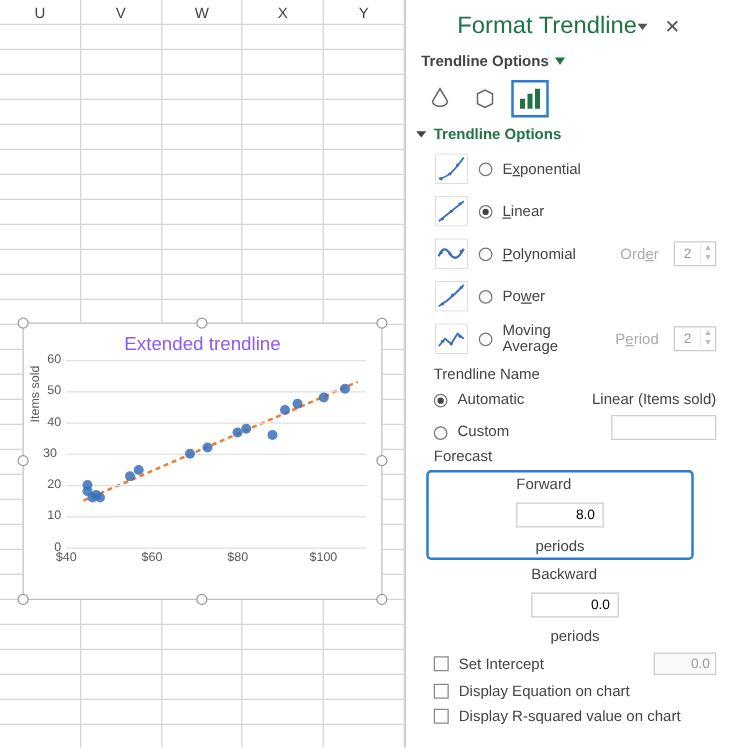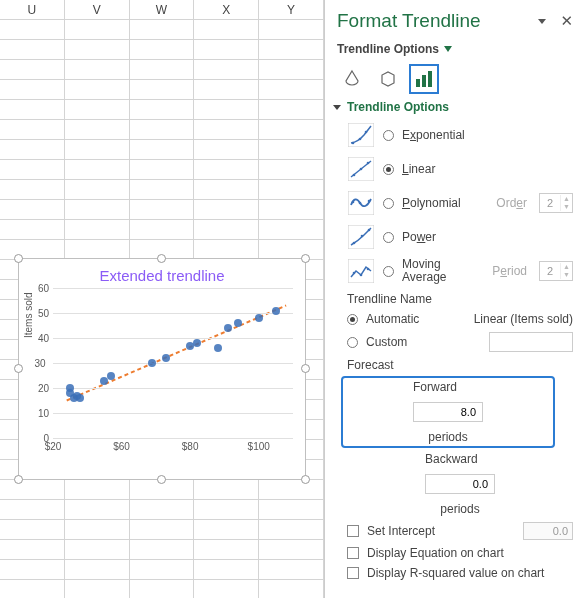--- a/index.html
+++ b/index.html
@@ -29,21 +29,21 @@
   .ylabel { position: absolute; left: -30px; top: 50%; transform: rotate(-90deg) translateX(25px); transform-origin: left top; font-size: 10px; color: #595959; white-space: nowrap; }
   .xlabel { text-align: center; font-size: 10px; color: #595959; padding-top: 4px; }
   .ytick { position: absolute; left: -22px; font-size: 10px; color: #595959; transform: translateY(-50%); width: 18px; text-align: right; }
   .xtick { position: absolute; bottom: -14px; font-size: 10px; color: #595959; transform: translateX(-50%); }
   .grid-h { position: absolute; left: 0; right: 0; border-top: 1px solid #e0e0e0; }
   .point { position: absolute; width: 8px; height: 8px; background: #3a6fb7; border-radius: 50%; transform: translate(-50%, 50%); opacity: 0.85; }
   .trend { position: absolute; left: 0; top: 0; width: 100%; height: 100%; }
 
   
   .pane { flex: 1; background: #fff; padding: 10px 12px 0 12px; position: relative; font-size: 12px; color: #444; }
-  .pane-header { display: flex; align-items: center; justify-content: space-between; }
+  .pane-header { display: flex; align-items: center; justify-content: center; }
   .pane-title { color: #217346; font-size: 19px; font-weight: 400; }
   .pane-ctrls { display: flex; gap: 14px; align-items: center; }
   .caret-down { width: 0; height: 0; border-left: 4px solid transparent; border-right: 4px solid transparent; border-top: 5px solid #555; }
   .close-x { font-size: 15px; color: #555; cursor: pointer; }
 
   .subhdr { margin-top: 10px; display: flex; align-items: center; gap: 6px; }
   .subhdr b { font-weight: 600; font-size: 12px; color: #444; }
   .tri-marker { width: 0; height: 0; border-left: 6px solid #217346; border-top: 4px solid transparent; border-bottom: 4px solid transparent; transform: rotate(90deg); }
 
   .icon-tabs { display: flex; gap: 10px; margin: 10px 0 6px 2px; align-items: center; }
@@ -64,21 +64,21 @@
   .opt-label .u { text-decoration: underline; }
   .spacer { flex: 1; }
   .ord-lbl { color: #999; font-size: 12px; margin-right: 4px; }
   .spin { width: 34px; height: 20px; border: 1px solid #ccc; display: flex; align-items: center; }
   .spin input { width: 20px; border: none; font-size: 11px; text-align: center; color: #999; background: transparent; }
   .spin .arrows { width: 12px; display: flex; flex-direction: column; }
   .spin .arrows span { height: 8px; font-size: 7px; line-height: 7px; text-align: center; color: #bbb; border-left: 1px solid #eee; }
   .disabled { color: #aaa; }
 
   .name-sect { margin: 6px 0 0 10px; }
-  .name-row { display: flex; align-items: center; gap: 8px; margin: 6px 0; }
+  .name-row { display: flex; align-items: flex-end; gap: 8px; margin: 6px 0; }
   .name-input { width: 84px; height: 20px; border: 1px solid #ccc; font-size: 11px; padding: 0 4px; }
 
   .forecast { margin: 6px 0 0 10px; }
   .fc-row { display: flex; align-items: center; gap: 8px; margin: 6px 0; flex-direction: column; }
   .fc-lbl { width: 70px; }
   .fc-input { width: 70px; height: 20px; border: 1px solid #ccc; text-align: right; padding: 0 6px; font-size: 11px; }
   .fc-row.hl { outline: 2px solid #2b7cd3; padding: 2px 4px; margin-left: -4px; border-radius: 2px; width: 210px; }
 
   .chk-row { display: flex; align-items: center; gap: 8px; margin: 6px 0 6px 10px; }
   .chk { width: 12px; height: 12px; border: 1px solid #888; flex-shrink: 0; }
@@ -328,21 +328,21 @@
           <div class="grid-h" style="top: 100px;"></div>
           <div class="ytick" style="top: 100px;">20</div>
           <div class="grid-h" style="top: 75px;"></div>
           <div class="ytick" style="top: 75px; text-align: center;">30</div>
           <div class="grid-h" style="top: 50px;"></div>
           <div class="ytick" style="top: 50px;">40</div>
           <div class="grid-h" style="top: 25px;"></div>
           <div class="ytick" style="top: 25px;">50</div>
           <div class="grid-h" style="top: 0px;"></div>
           <div class="ytick" style="top: 0px;">60</div>
-          <div class="xtick" style="left: 0px;">$20</div>
+          <div class="xtick" style="left: 0px;">$40</div>
           <div class="xtick" style="left: 68.5714px;">$60</div>
           <div class="xtick" style="left: 137.143px;">$80</div>
           <div class="xtick" style="left: 205.714px;">$100</div>
           <div class="point" style="left: 17.1429px; bottom: 45px; transform: translate(-50%, 50%);"></div>
           <div class="point" style="left: 17.1429px; bottom: 50px; transform: translate(-50%, 50%);"></div>
           <div class="point" style="left: 20.5714px; bottom: 40px; transform: translate(-50%, 50%);"></div>
           <div class="point" style="left: 24px; bottom: 42.5px; transform: translate(-50%, 50%);"></div>
           <div class="point" style="left: 27.4286px; bottom: 40px; transform: translate(-50%, 50%);"></div>
           <div class="point" style="left: 51.4286px; bottom: 57.5px; transform: translate(-50%, 50%);"></div>
           <div class="point" style="left: 58.2857px; bottom: 62.5px; transform: translate(-50%, 50%);"></div>

